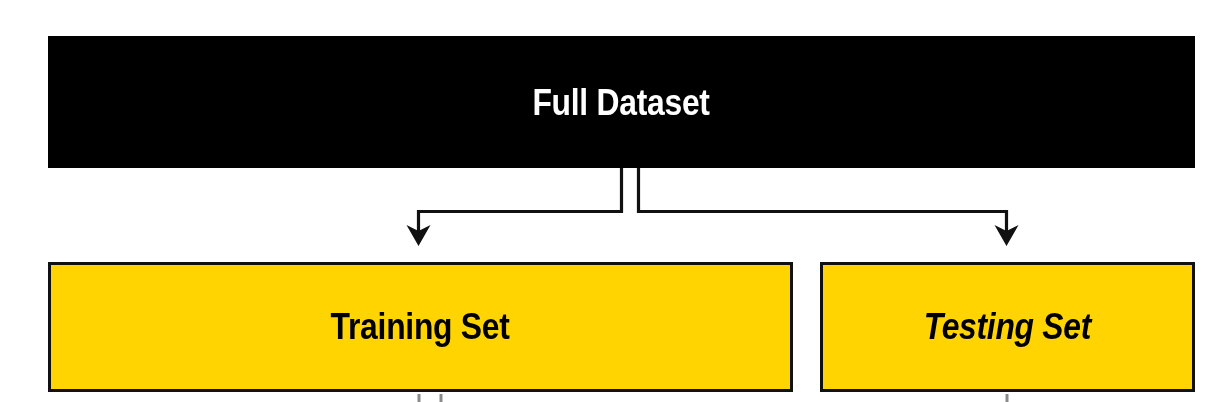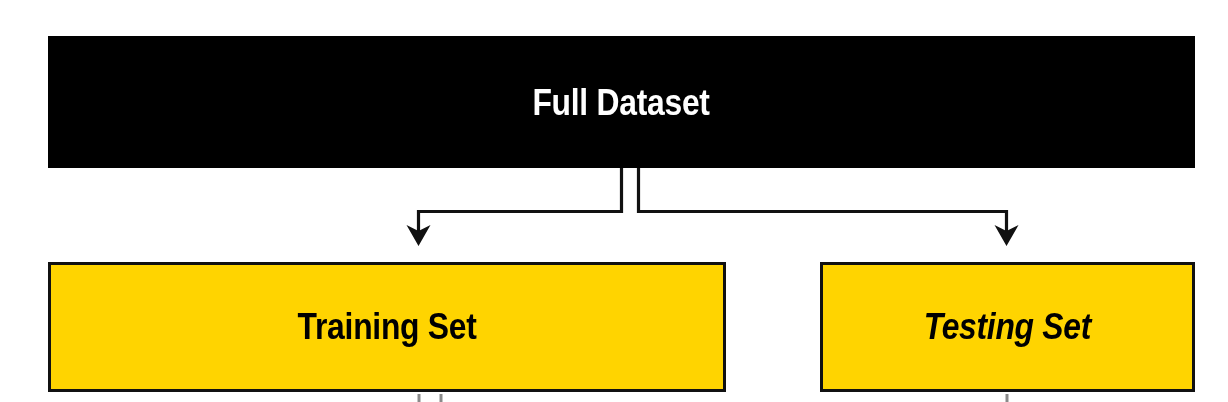--- a/index.html
+++ b/index.html
@@ -62,21 +62,21 @@
     letter-spacing: -0.3px;
     transform: scaleX(0.86);
     transform-origin: center center;
     white-space: nowrap;
     line-height: 1;
     margin-top: -2px;
   }
   #node-train {
     left: 48px;
     top: 262px;
-    width: 678px;
+    width: 745px;
     height: 130px;
   }
   #node-test {
     left: 820px;
     top: 262px;
     width: 375px;
     height: 130px;
     font-style: italic;
   }
   

